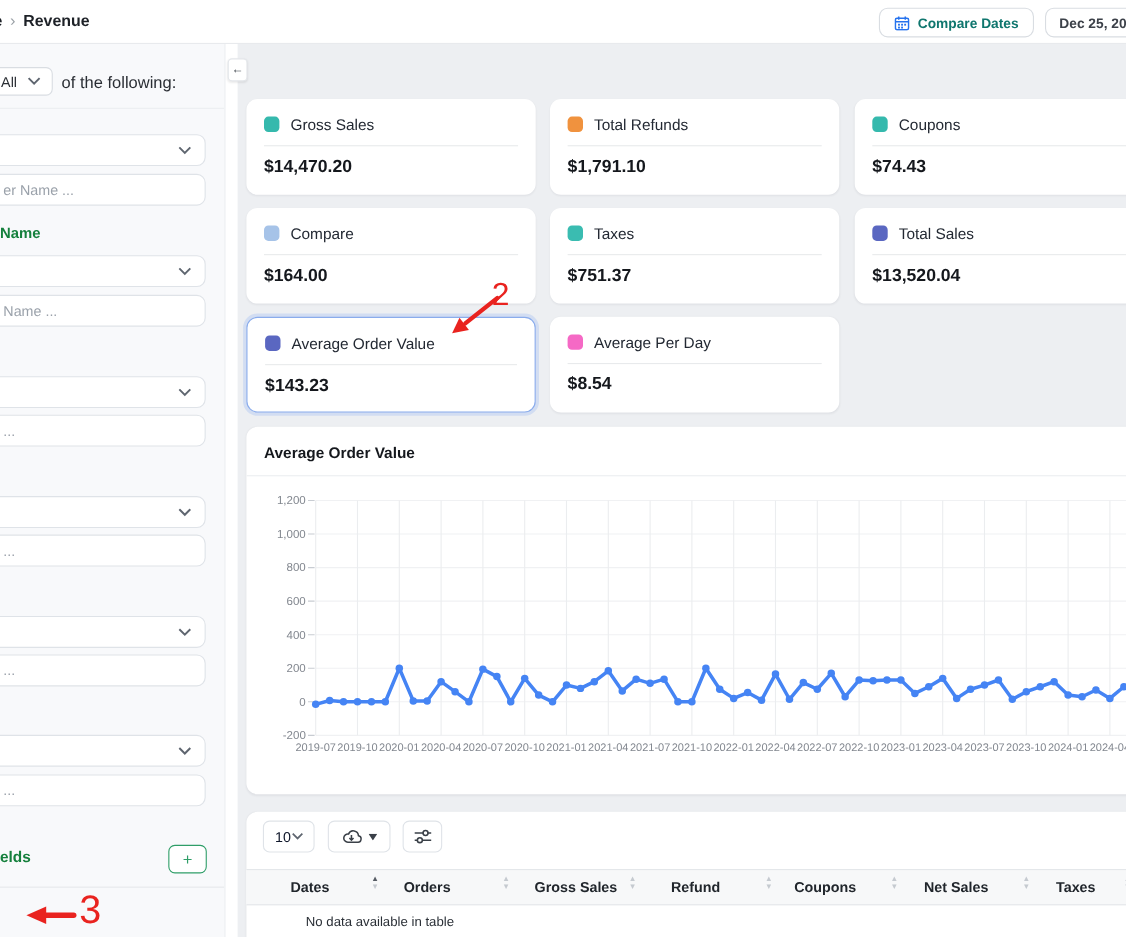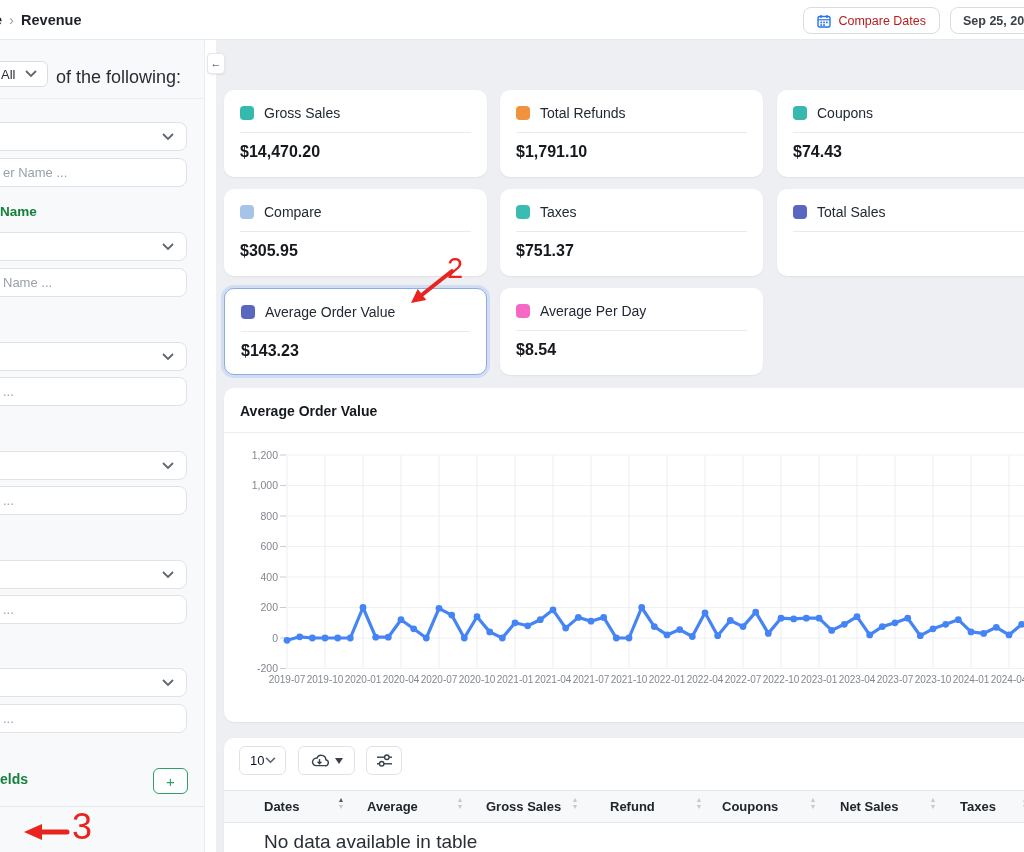--- a/index.html
+++ b/index.html
@@ -6,30 +6,30 @@
   html,body { width:1024px; height:852px; overflow:hidden; font-family:"Liberation Sans", sans-serif; background:#edeff2; }
 
   
   .topbar { position:absolute; left:0; top:0; width:1024px; height:40px; background:#fff; border-bottom:1px solid #e8eaed; z-index:5; }
   .crumb-wrap { position:absolute; left:-6px; top:11px; display:flex; align-items:center; gap:7px; }
   .crumb-prefix { font-size:14.5px; font-weight:700; color:#1d2127; }
   .crumb-sep { color:#9aa0a6; font-size:15px; }
   .crumb-current { font-size:14.5px; font-weight:700; color:#1d2127; }
   .topbar-right { position:absolute; right:-60px; top:7px; display:flex; gap:10px; }
   .btn-compare { display:flex; align-items:center; gap:7px; height:27px; padding:0 13px; background:#fff; border:1px solid #d9dde2; border-radius:8px; cursor:pointer; }
-  .btn-compare span { color:#b91c1c; font-weight:400; font-size:12.5px; }
+  .btn-compare span { color:#0f766e; font-weight:700; font-size:12.5px; }
   .date-box { display:flex; align-items:center; height:27px; width:134px; padding:0 12px; background:#fff; border:1px solid #d9dde2; border-radius:8px; font-size:12.5px; font-weight:700; color:#3c4149; }
 
   
   .sidebar { position:absolute; left:0; top:40px; width:204px; height:812px; background:#f8f9fb; z-index:3; }
   .sb-track { position:absolute; left:204px; top:40px; width:12px; height:812px; background:#ffffff; border-left:1px solid #eceef1; z-index:3; }
   .sb-divider-top { position:absolute; left:0; top:58px; width:204px; border-top:1px solid #eceef1; }
   .sb-match { position:absolute; left:-20px; top:21px; width:68px; height:26px; background:#fff; border:1px solid #d9dde2; border-radius:6px; display:flex; align-items:center; padding:0 10px 0 20px; justify-content:space-between; cursor:pointer; }
   .sb-match span { font-size:13px; color:#2a2e34; }
-  .sb-suffix { position:absolute; left:56px; top:27px; font-size:18px; color:#2a2e34; }
+  .sb-suffix { position:absolute; left:56px; top:27px; font-size:15px; color:#2a2e34; }
   .sb-select { position:absolute; left:-16px; width:203px; height:29px; background:#fff; border:1px solid #dfe3e8; border-radius:8px; cursor:pointer; }
   .sb-select svg { position:absolute; right:12px; top:10px; }
   .sb-input { position:absolute; left:-16px; width:203px; height:29px; background:#fff; border:1px solid #dfe3e8; border-radius:8px; padding:0 10px 0 18px; font-size:13px; color:#2a2e34; font-family:"Liberation Sans", sans-serif; }
   .sb-input::placeholder { color:#9aa1aa; }
   .sb-label { position:absolute; left:0; font-size:13.5px; font-weight:700; color:#15803d; }
   .plus-btn { position:absolute; left:153px; top:728px; width:35px; height:26px; background:#fff; border:1px solid #2f9e68; border-radius:6px; color:#2f9e68; font-size:15px; line-height:23px; text-align:center; cursor:pointer; }
   .sb-divider-bottom { position:absolute; left:0; top:766px; width:204px; border-top:1px solid #e5e8ec; }
   .collapse-btn { position:absolute; left:207px; top:53px; width:18px; height:21px; background:#fff; border:1px solid #e3e6ea; border-radius:4px; box-shadow:0 1px 2px rgba(0,0,0,.08); font-size:11px; color:#3a4048; text-align:center; line-height:19px; z-index:6; cursor:pointer; padding:0; }
 
   
@@ -53,21 +53,21 @@
   .tp-select { position:absolute; left:15px; top:8px; width:47px; height:29px; border:1px solid #dfe3e8; border-radius:6px; background:#fff; display:flex; align-items:center; justify-content:space-between; padding:0 9px 0 10px; cursor:pointer; }
   .tp-select span { font-size:13px; color:#0f172a; }
   .tp-btn { position:absolute; top:8px; height:29px; border:1px solid #dfe3e8; border-radius:6px; background:#fff; display:flex; align-items:center; justify-content:center; gap:6px; cursor:pointer; }
   .tp-export { left:74px; width:57px; }
   .tp-filter { left:142px; width:36px; }
   .thead { position:absolute; left:0; top:52px; width:816px; height:33px; background:#f7f8f9; border-top:1px solid #e4e7ea; border-bottom:1px solid #e4e7ea; }
   .th-label { position:absolute; top:8px; font-size:13px; font-weight:700; color:#21262c; white-space:nowrap; }
   .sorter { position:absolute; top:6px; width:10px; text-align:center; cursor:pointer; }
   .sorter b { display:block; font-size:7px; line-height:6.5px; color:#c5cad0; font-weight:400; }
   .sorter b.on { color:#555b63; }
-  .empty-row { position:absolute; left:40px; top:93px; font-size:19px; color:#2a2f36; }
+  .empty-row { position:absolute; left:54px; top:93px; font-size:12px; color:#2a2f36; }
 
   
   #annot { position:absolute; left:0; top:0; z-index:40; pointer-events:none; }
   .annot-num { position:absolute; color:#e9231f; z-index:41; pointer-events:none; font-family:"Liberation Sans", sans-serif; }
   .num2 { left:447px; top:252px; font-size:29px; }
   .num3 { left:72px; top:806px; font-size:36px; }
 
   .chev path { stroke:#5f6670; stroke-width:1.8; fill:none; }
 </style>
 </head>
@@ -88,21 +88,21 @@
           <line x1="1" y1="5.8" x2="13" y2="5.8" stroke="#2673ee" stroke-width="1.2"></line>
           <rect x="3.4" y="7.6" width="1.7" height="1.7" fill="#2673ee"></rect>
           <rect x="6.2" y="7.6" width="1.7" height="1.7" fill="#2673ee"></rect>
           <rect x="9" y="7.6" width="1.7" height="1.7" fill="#2673ee"></rect>
           <rect x="3.4" y="10.2" width="1.7" height="1.7" fill="#2673ee"></rect>
           <rect x="6.2" y="10.2" width="1.7" height="1.7" fill="#2673ee"></rect>
         </svg>
       <span>Compare Dates</span>
     </button>
     <div class="date-box">
-      <span>Sep 25, 20</span>
+      <span>Dec 25, 20</span>
     </div>
   </div>
 </div>
 
 <div class="sidebar">
   <div class="sb-match">
     <span>All</span>
     <svg class="chev" width="12" height="8" viewBox="0 0 12 8">
         <path d="M1 1l5 5 5-5"></path>
       </svg>
@@ -179,36 +179,37 @@
       </div>
       <div class="card-div"></div>
       <div class="card-value">$74.43</div>
     </div>
     <div class="card" style="left: 0px; top: 99px;">
       <div class="card-title">
         <span class="swatch" style="background:#a6c3e8"></span>
         <span class="card-label">Compare</span>
       </div>
       <div class="card-div"></div>
-      <div class="card-value">$305.95</div>
+      <div class="card-value">$164.00</div>
     </div>
     <div class="card" style="left: 276px; top: 99px;">
       <div class="card-title">
         <span class="swatch" style="background:#3abcb1"></span>
         <span class="card-label">Taxes</span>
       </div>
       <div class="card-div"></div>
       <div class="card-value">$751.37</div>
     </div>
     <div class="card" style="left: 553px; top: 99px;">
       <div class="card-title">
         <span class="swatch" style="background:#5a67c1"></span>
         <span class="card-label">Total Sales</span>
       </div>
       <div class="card-div"></div>
+      <div class="card-value">$13,520.04</div>
     </div>
     <div class="card card-hl" style="left: 0px; top: 198px;">
       <div class="card-title">
         <span class="swatch" style="background:#5a67c1"></span>
         <span class="card-label">Average Order Value</span>
       </div>
       <div class="card-div"></div>
       <div class="card-value">$143.23</div>
     </div>
     <div class="card" style="left: 276px; top: 198px;">
@@ -377,21 +378,21 @@
         <line x1="2" y1="11.5" x2="18" y2="11.5" stroke="#3a4048" stroke-width="1.5"></line>
         <circle cx="7" cy="11.5" r="2.4" fill="#fff" stroke="#3a4048" stroke-width="1.5"></circle>
       </svg>
   </button>
   <div class="thead" id="thead">
       <div class="th-label" style="left: 40px;">Dates</div>
       <div class="sorter" style="left: 112px;">
         <b class="on">▲</b>
         <b class="">▼</b>
       </div>
-      <div class="th-label" style="left: 143px;">Average</div>
+      <div class="th-label" style="left: 143px;">Orders</div>
       <div class="sorter" style="left: 231px;">
         <b class="">▲</b>
         <b class="">▼</b>
       </div>
       <div class="th-label" style="left: 262px;">Gross Sales</div>
       <div class="sorter" style="left: 346px;">
         <b class="">▲</b>
         <b class="">▼</b>
       </div>
       <div class="th-label" style="left: 386px;">Refund</div>

